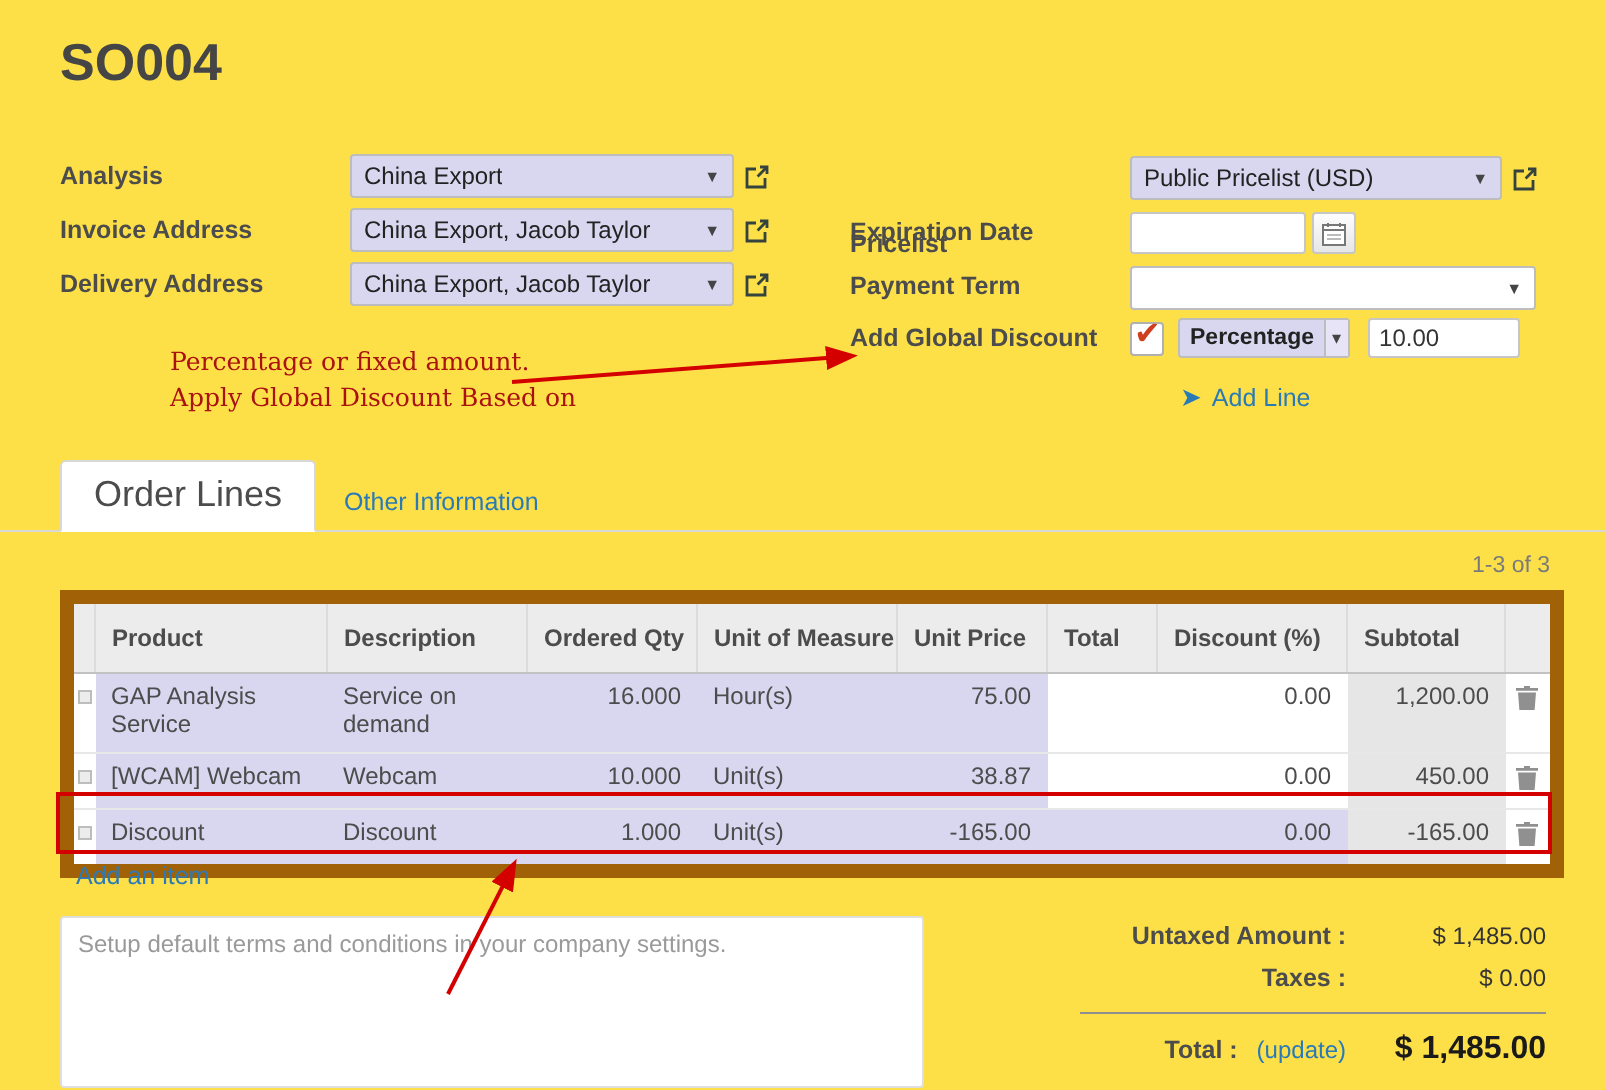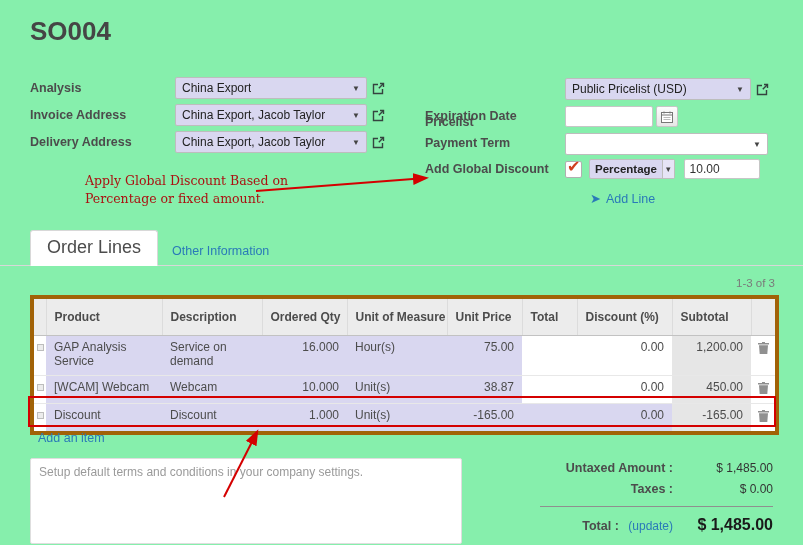--- a/index.html
+++ b/index.html
@@ -2,21 +2,21 @@
 <html><head>
 <meta charset="utf-8">
 <style>
   * { margin:0; padding:0; box-sizing:border-box; }
   html,body { background:#fff; }
   body {
     width:803px; height:545px; overflow:hidden;
     font-family:"Liberation Sans","DejaVu Sans",sans-serif;
     color:#4c4c4c;
   }
-  #root { position:relative; width:803px; height:545px; background:#86efac; }
+  #root { position:relative; width:803px; height:545px; background:#fde047; }
   .abs { position:absolute; }
   .title { font-size:26px; font-weight:bold; color:#454545; }
   .lbl { font-size:12.5px; font-weight:bold; color:#4c4c4c; white-space:nowrap; }
   .frow { display:flex; align-items:center; }
   .sel {
     display:flex; align-items:center; justify-content:space-between;
     background:#d9d7f0; border:1px solid #bdbdbd; height:22px;
     padding:0 6px; font-size:12px; color:#222; border-radius:2px; cursor:pointer;
     overflow:hidden; white-space:nowrap;
   }
@@ -55,21 +55,21 @@
   .tab-active {
     background:#fff; border:1px solid #d8d8d8; border-bottom:1px solid #fff;
     margin-bottom:-1px; padding:6px 16px 7px; font-size:18px; color:#4c4c4c;
     border-radius:3px 3px 0 0; cursor:pointer;
   }
   .tab { padding:6px 14px 7px; font-size:12.5px; cursor:pointer; }
   .pager { position:absolute; top:277px; right:28px; font-size:11.5px; color:#7a7a7a; }
   table.olist {
     position:absolute; left:30px; top:295px; width:745px;
     border-collapse:collapse; table-layout:fixed; font-size:12px;
-    border:4px solid #a16207; background:#fff;
+    border:7px solid #a16207; background:#fff;
   }
   .olist th {
     background:#ececec; height:38px; font-weight:bold; color:#4c4c4c;
     padding:0 8px; border-bottom:1px solid #c2c2c2; border-right:1px solid #dcdcdc;
     text-align:left; vertical-align:middle; font-size:12px; cursor:pointer;
     overflow:hidden; white-space:nowrap;
   }
   .olist th:last-child { border-right:none; }
   .olist td {
     padding:4px 8px; border-bottom:1px solid #e8e8e8; vertical-align:top;
@@ -206,22 +206,22 @@
     </div>
     <input class="txt" style="width: 76px; height: 20px; margin-left: 9px;" value="10.00">
   </div>
 
   <div class="abs frow" style="left:590px; top:191px;">
     <span class="addline-arrow">➤</span>
     <a class="link">Add Line</a>
   </div>
 
   <div class="note" style="left:85px; top:172px; width:215px;">
+    <div>Percentage or fixed amount.</div>
     <div>Apply Global Discount Based on</div>
-    <div>Percentage or fixed amount.</div>
   </div>
 
   <div class="tabbar">
     <div class="tab-active">Order Lines</div>
     <div class="tab link">Other Information</div>
   </div>
 
   <div class="pager">1-3 of 3</div>
 
   <table class="olist">

